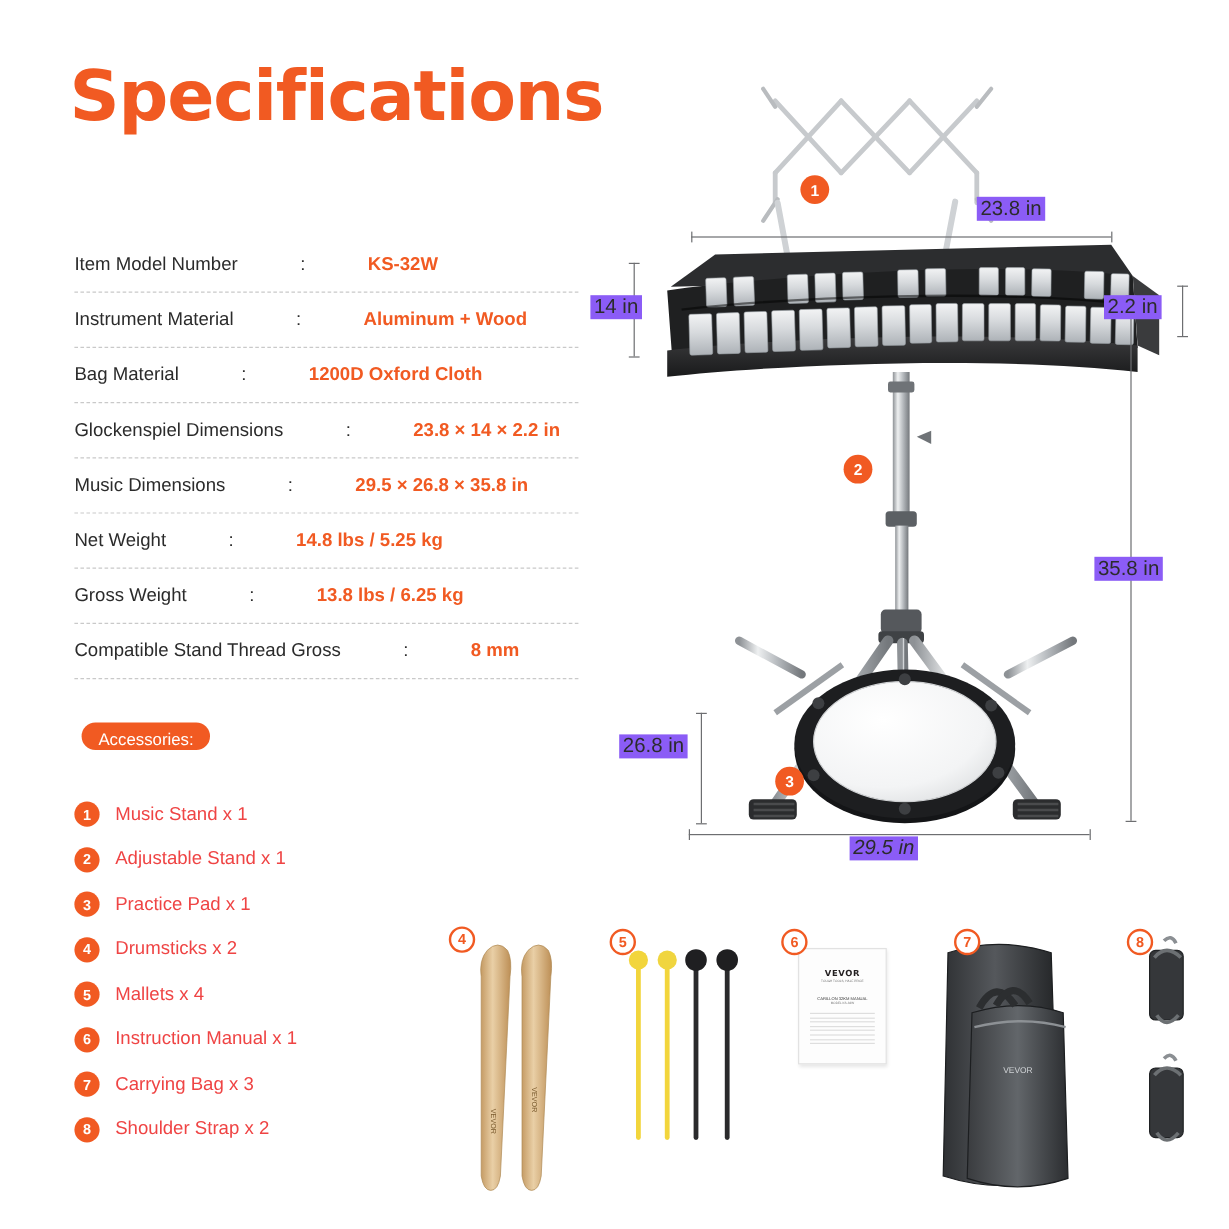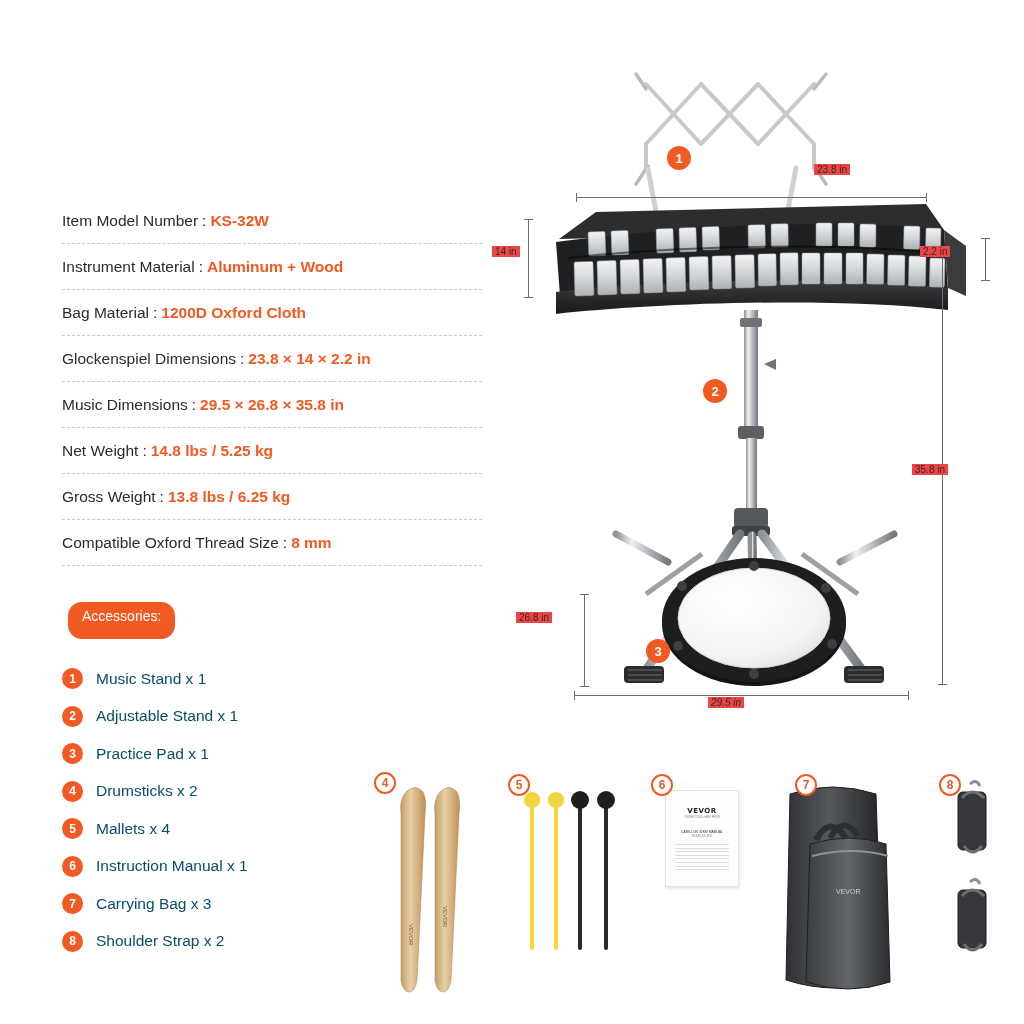--- a/index.html
+++ b/index.html
@@ -30,33 +30,34 @@
     position: absolute;
     left: 62px; top: 198px;
     width: 420px;
   }
   .spec-row {
     height: 46px;
     display: flex;
     align-items: center;
     border-bottom: 1px dashed #c9c9c9;
     font-size: 15.5px;
+    gap: 48px;
   }
   .spec-label { color: #2b2b2b; white-space: nowrap; }
   .spec-sep { color: #2b2b2b; padding: 0 4px; }
   .spec-value { color: #f15a22; font-weight: bold; white-space: nowrap; }
 
   
   .acc-chip {
     position: absolute;
     left: 68px; top: 602px;
     background: #f15a22;
     color: #fff;
     font-size: 14px;
-    padding: 6px 14px 15px;
+    padding: 6px 14px 1px;
     border-radius: 14px;
     font-weight: normal;
   }
   .acc-list {
     position: absolute;
     left: 62px; top: 660px;
     width: 330px;
   }
   .acc-item {
     display: flex;
@@ -67,21 +68,21 @@
   .badge {
     width: 21px; height: 21px;
     border-radius: 50%;
     background: #f15a22;
     color: #fff;
     font-size: 12px;
     font-weight: bold;
     display: flex; align-items: center; justify-content: center;
     flex: 0 0 auto;
   }
-  .acc-text { margin-left: 13px; color: #0c4a6e; }
+  .acc-text { margin-left: 13px; color: #ef4444; }
 
   
   .illus { position: absolute; left: 496px; top: 34px; width: 528px; height: 716px; }
 
   .callout {
     position: absolute;
     width: 24px; height: 24px;
     border-radius: 50%;
     background: #f15a22;
     color: #fff;
@@ -91,23 +92,23 @@
   }
 
   
   .dim-h, .dim-v { position: absolute; background: #6d6e71; z-index: 30; }
   .dim-h { height: 1px; }
   .dim-v { width: 1px; }
   .tick-v { position: absolute; width: 1px; height: 9px; background: #6d6e71; z-index: 30; }
   .tick-h { position: absolute; height: 1px; width: 9px; background: #6d6e71; z-index: 30; }
   .dim-label {
     position: absolute;
-    font-size: 10px;
+    font-size: 17px;
     color: #2b2b2b;
-    background: #ef4444;
+    background: #8b5cf6;
     padding: 0 3px;
     z-index: 31;
     white-space: nowrap;
   }
 
   
   .bottom { position: absolute; left: 0; top: 752px; width: 1024px; height: 272px; }
 
   .bnum {
     position: absolute;
@@ -142,20 +143,21 @@
   .manual .m-sub { font-size: 2.6px; text-align: center; color: #777; margin-top: 1px; }
   .manual .m-title { font-size: 3.4px; text-align: center; margin-top: 11px; color: #333; }
   .manual .m-lines { margin: 6px 9px 0; }
   .manual .m-lines i { display: block; height: 1px; background: #dedede; margin-bottom: 2.6px; }
 </style>
 </head>
 <body>
 
 <div class="page">
 
+  <div class="title">Specifications</div>
 
   <div class="spec-list">
     <div class="spec-row">
       <span class="spec-label">Item Model Number</span>
       <span class="spec-sep">:</span>
       <span class="spec-value">KS-32W</span>
     </div>
     <div class="spec-row">
       <span class="spec-label">Instrument Material</span>
       <span class="spec-sep">:</span>
@@ -180,21 +182,21 @@
       <span class="spec-label">Net Weight</span>
       <span class="spec-sep">:</span>
       <span class="spec-value">14.8 lbs / 5.25 kg</span>
     </div>
     <div class="spec-row">
       <span class="spec-label">Gross Weight</span>
       <span class="spec-sep">:</span>
       <span class="spec-value">13.8 lbs / 6.25 kg</span>
     </div>
     <div class="spec-row">
-      <span class="spec-label">Compatible Oxford Thread Size</span>
+      <span class="spec-label">Compatible Stand Thread Gross</span>
       <span class="spec-sep">:</span>
       <span class="spec-value">8 mm</span>
     </div>
   </div>
 
   <div class="acc-chip">Accessories:</div>
 
   <div class="acc-list">
     <div class="acc-item">
       <span class="badge">1</span>

